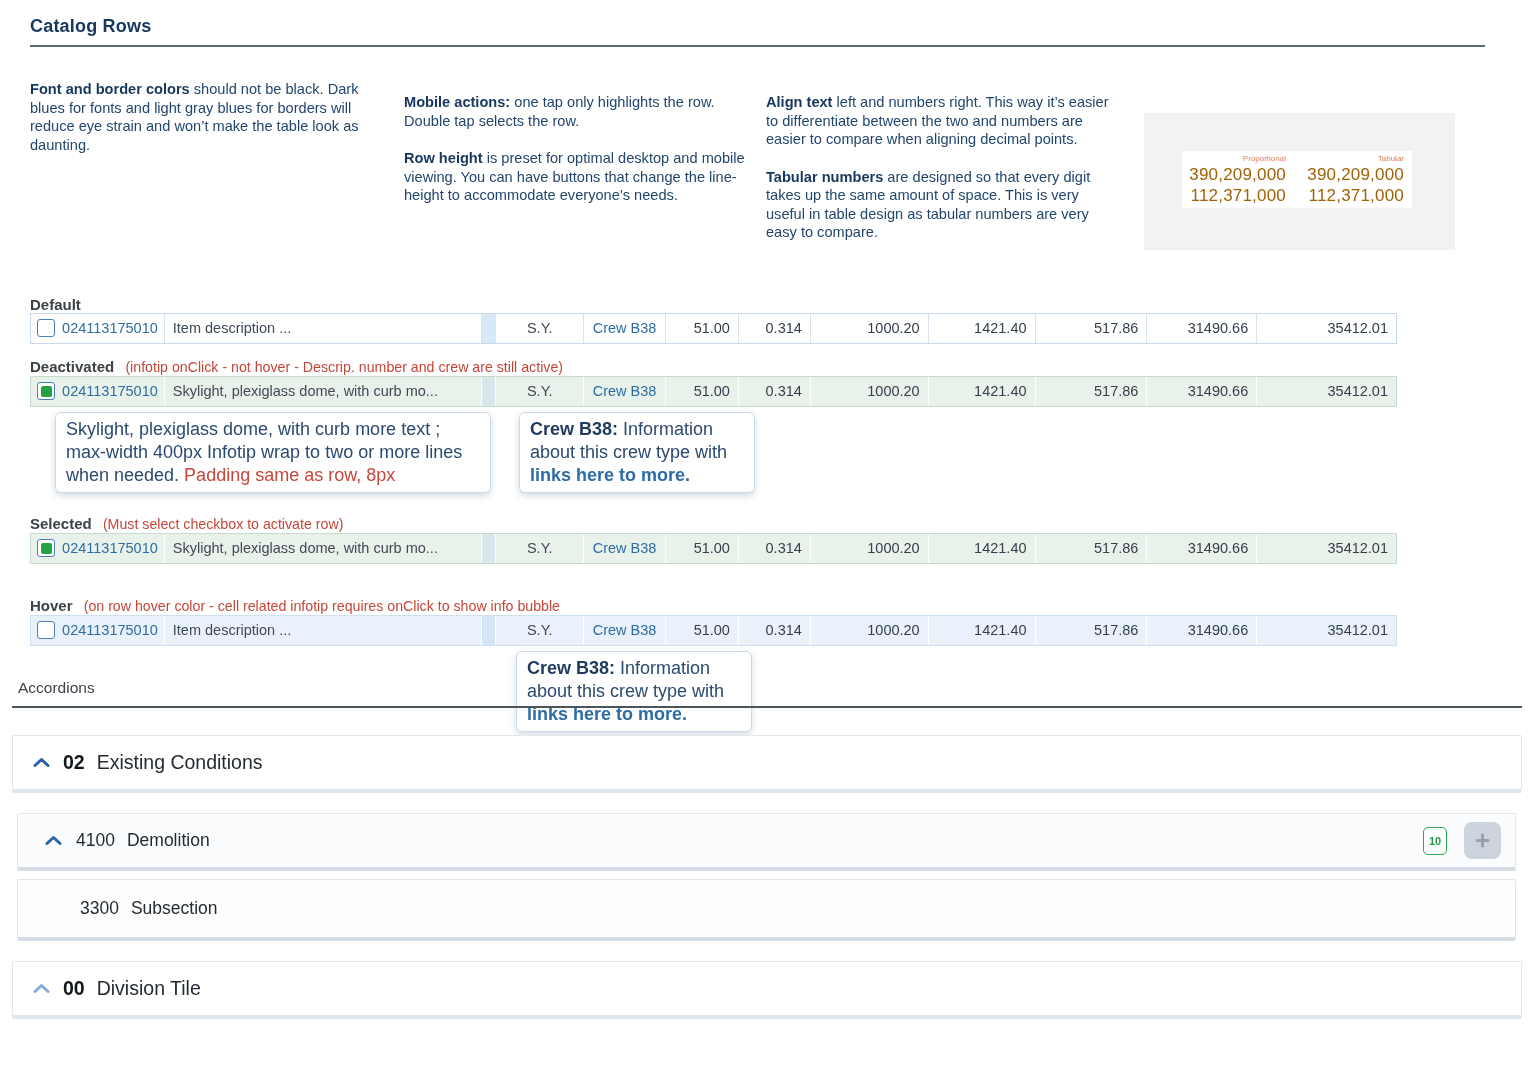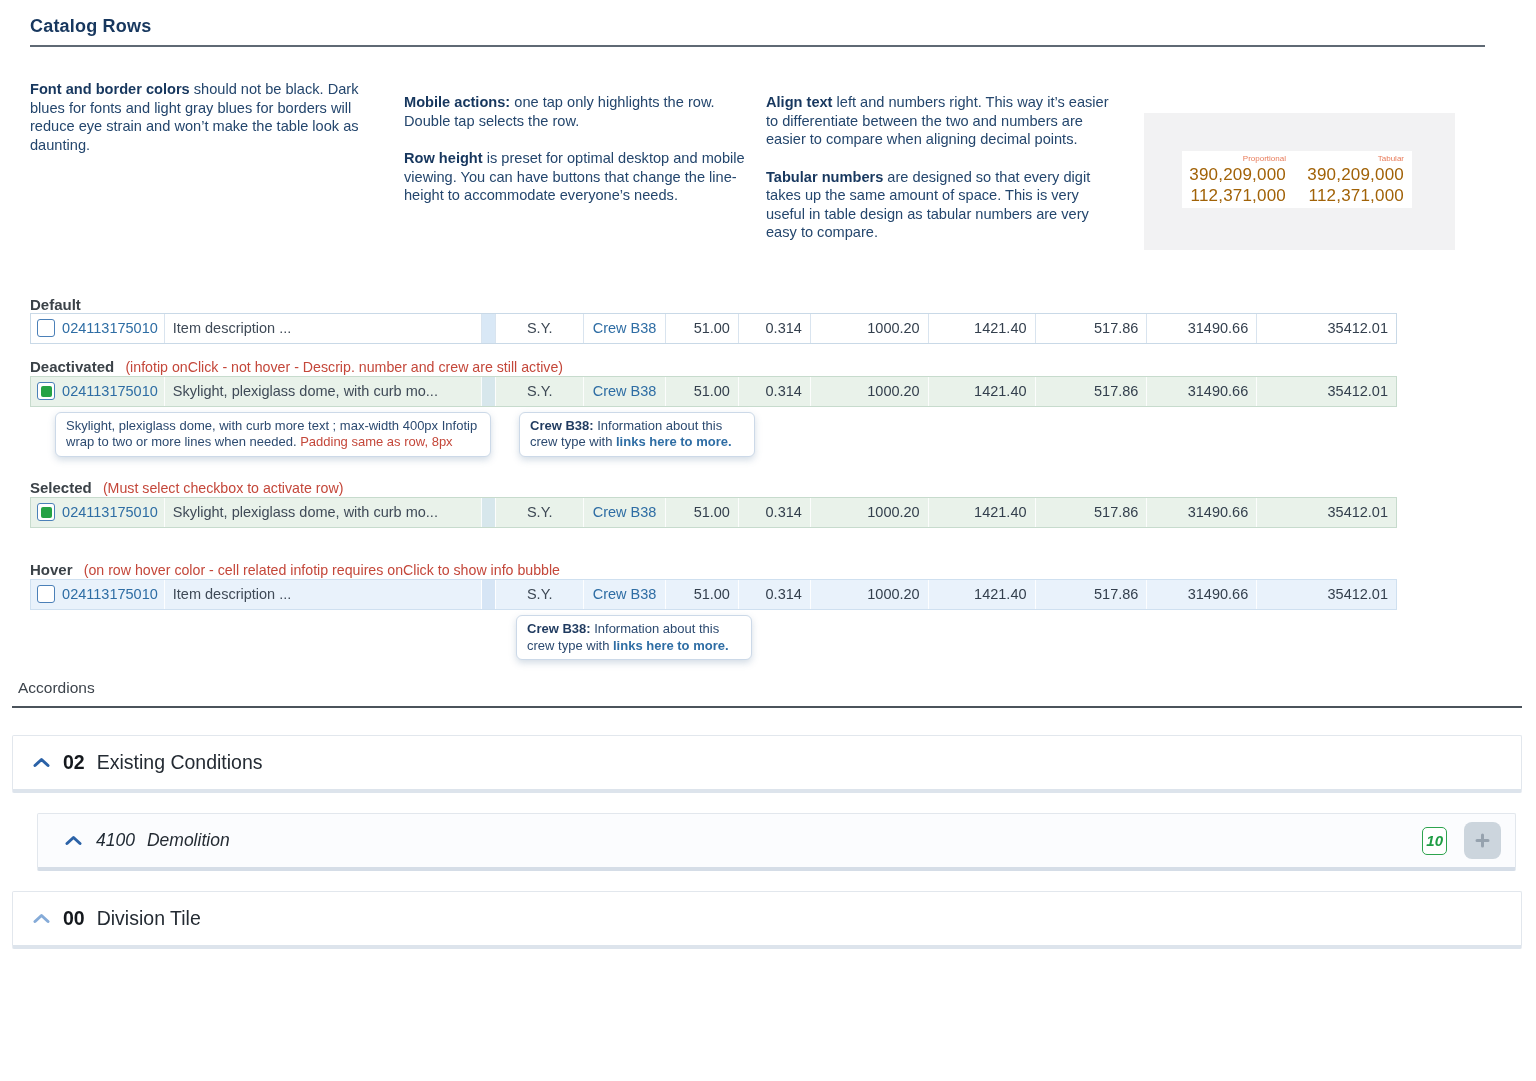--- a/index.html
+++ b/index.html
@@ -61,50 +61,50 @@
 
   .crow.green { background:#e9f2ea; border-color:#c7dbcd; }
   .crow.green .cell { border-left-color:rgba(255,255,255,.85); }
   .crow.green .c-sep { background:#d7e7ec; }
   .crow.hoverv { background:#e9f2fb; border-color:#cfe0f0; }
   .crow.hoverv .cell { border-left-color:#fdfeff; }
   .crow.hoverv .c-sep { background:#d6e5f5; }
 
   .tips { display:flex; margin-top:5px; }
   .tip { background:#fff; border:1px solid #ccd9e8; border-radius:6px; padding:5px 10px;
-         box-shadow:0 3px 7px rgba(108,138,170,.30); font-size:13px; line-height:1.28; color:#2c4a70; }
+         box-shadow:0 3px 7px rgba(108,138,170,.30); font-size:18px; line-height:1.28; color:#2c4a70; }
   .tip b { color:#1f3a5f; }
   .tip .redtxt { color:#c4473a; }
   .tip .lnk { color:#2e6da4; font-weight:700; cursor:pointer; }
   .tip-desc { margin-left:25px; width:436px; }
   .tip-crew { margin-left:28px; width:236px; }
   .tip-crew-offset { margin-left:486px; width:236px; }
 
   
   .acc-wrap { position:absolute; left:12px; top:679px; width:1510px; }
   .acc-heading { font-size:15.5px; font-weight:500; color:#3c434b; margin:0 0 9px 6px; }
   .acc-rule { height:0; border:none; border-top:2px solid #4b535b; margin:0; }
   .acc-list { margin-top:27px; }
   .acc { display:flex; align-items:center; min-height:58px; background:#fff;
          border:1px solid #e2e7ed; border-bottom:4px solid #dde4ec; border-radius:2px; cursor:pointer; }
   .acc + .acc { margin-top:20px; }
   .acc.lvl1 + .acc.lvl1 { margin-top:8px; }
   .acc.lvl0 { padding-left:20px; font-size:19.5px; }
-  .acc.lvl1 { margin-left:25px; margin-right:6px; padding-left:27px; font-size:17.5px;
-              background:#fbfcfe; border-bottom-color:#d5dde7; min-height:58px;font-style:italic; }
+  .acc.lvl1 { margin-left:5px; margin-right:6px; padding-left:27px; font-size:17.5px;
+              background:#fbfcfe; border-bottom-color:#d5dde7; min-height:58px; }
   .acc.lvl1.nochev { padding-left:62px; min-height:62px; background:#fdfdfe; }
   .chev { display:flex; align-items:center; color:#2b62a7; flex:none; }
   .chev.light { color:#85abd8; }
   .acc-code { font-weight:700; color:#14181d; margin-left:13px; }
   .acc.lvl1 .acc-code { font-weight:400; color:#1f2933; margin-left:14px; }
   .acc.nochev .acc-code { margin-left:0; }
   .acc-lbl { margin-left:12px; color:#242b33; font-weight:400; }
   .acc-right { margin-left:auto; display:flex; align-items:center; padding-right:14px; }
   .badge { min-width:24px; height:28px; padding:0 3px; background:#fff; border:1.5px solid #2da44e;
-           border-radius:5px; color:#1f9d44; font-size:15px; font-weight:600;
+           border-radius:5px; color:#1f9d44; font-size:11px; font-weight:600;
            display:flex; align-items:center; justify-content:center; }
   .addbtn { width:37px; height:37px; margin-left:17px; border:none; border-radius:8px;
             background:#ccd5dd; display:flex; align-items:center; justify-content:center; cursor:pointer; }
 </style>
 </head>
 <body>
 
 <div class="catalog-wrap">
   <h1 class="page-title">Catalog Rows</h1>
   <hr class="title-rule">
@@ -283,20 +283,24 @@
         <span class="acc-lbl">Demolition</span>
         <div class="acc-right">
           <span class="badge">10</span>
           <button class="addbtn">
             <svg width="15" height="15" viewBox="0 0 15 15">
               <path d="M7.5 2v11M2 7.5h11" stroke="#96a2ae" stroke-width="3" stroke-linecap="round"></path>
             </svg>
           </button>
         </div>
       </div>
+      <div class="acc lvl1 nochev">
+        <span class="acc-code">3300</span>
+        <span class="acc-lbl">Subsection</span>
+      </div>
       <div class="acc lvl0">
         <span class="chev light">
           <svg width="17" height="11" viewBox="0 0 17 11">
             <path d="M2 8.5 L8.5 2.5 L15 8.5" fill="none" stroke="currentColor" stroke-width="3" stroke-linecap="round" stroke-linejoin="round"></path>
           </svg>
         </span>
         <span class="acc-code">00</span>
         <span class="acc-lbl">Division Tile</span>
       </div>
     </div>

